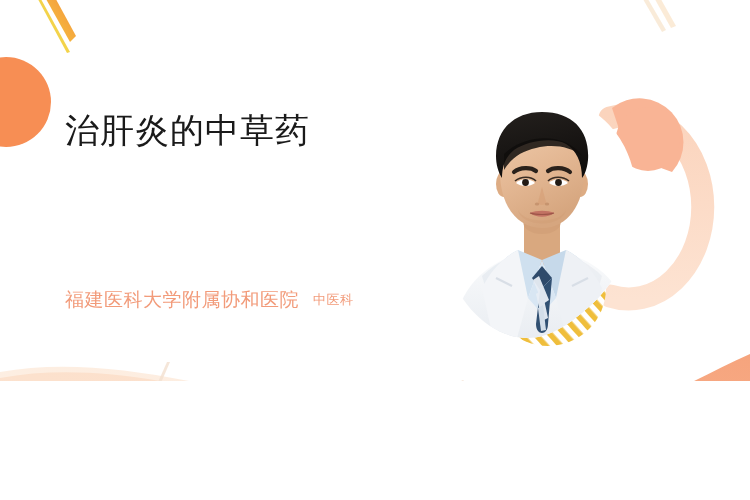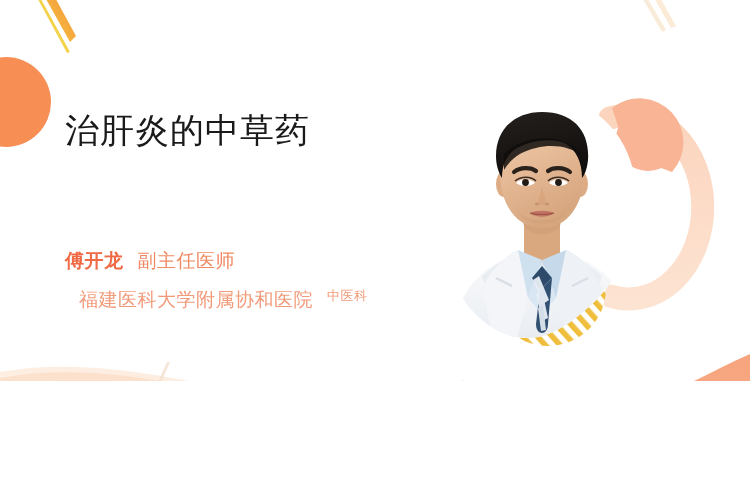--- a/index.html
+++ b/index.html
@@ -49,22 +49,21 @@
     font-weight:400;
     color:#f08a64;
     letter-spacing:0.5px;
     margin-left:14px;
   }
   #hospital-line {
     position:absolute;
     left:65px; top:287px;
     white-space:nowrap;
     display:flex;
-    align-items:flex-start;
-    margin-left:14px;
+    align-items:center;
   }
   #hospital-name {
     font-size:19px;
     color:#f29b7a;
     letter-spacing:0.5px;
   }
   #department {
     font-size:13px;
     color:#f29b7a;
     letter-spacing:0.5px;
@@ -258,23 +257,19 @@
 
         <path d="M86,118 C92,132 128,132 134,118 C130,136 90,136 86,118 Z" fill="#cf9b73" opacity="0.35"></path>
       </g>
     </svg>
   </div>
 
   <div id="text-block">
     <div id="page-title">治肝炎的中草药</div>
   </div>
 
-  <div id="doctor-line">
-    <span id="doctor-name">傅开龙</span>
-    <span id="doctor-rank">副主任医师</span>
-  </div>
 
   <div id="hospital-line">
     <span id="hospital-name">福建医科大学附属协和医院</span>
     <span id="department">中医科</span>
   </div>
 
 </div>
 
 </body></html>

